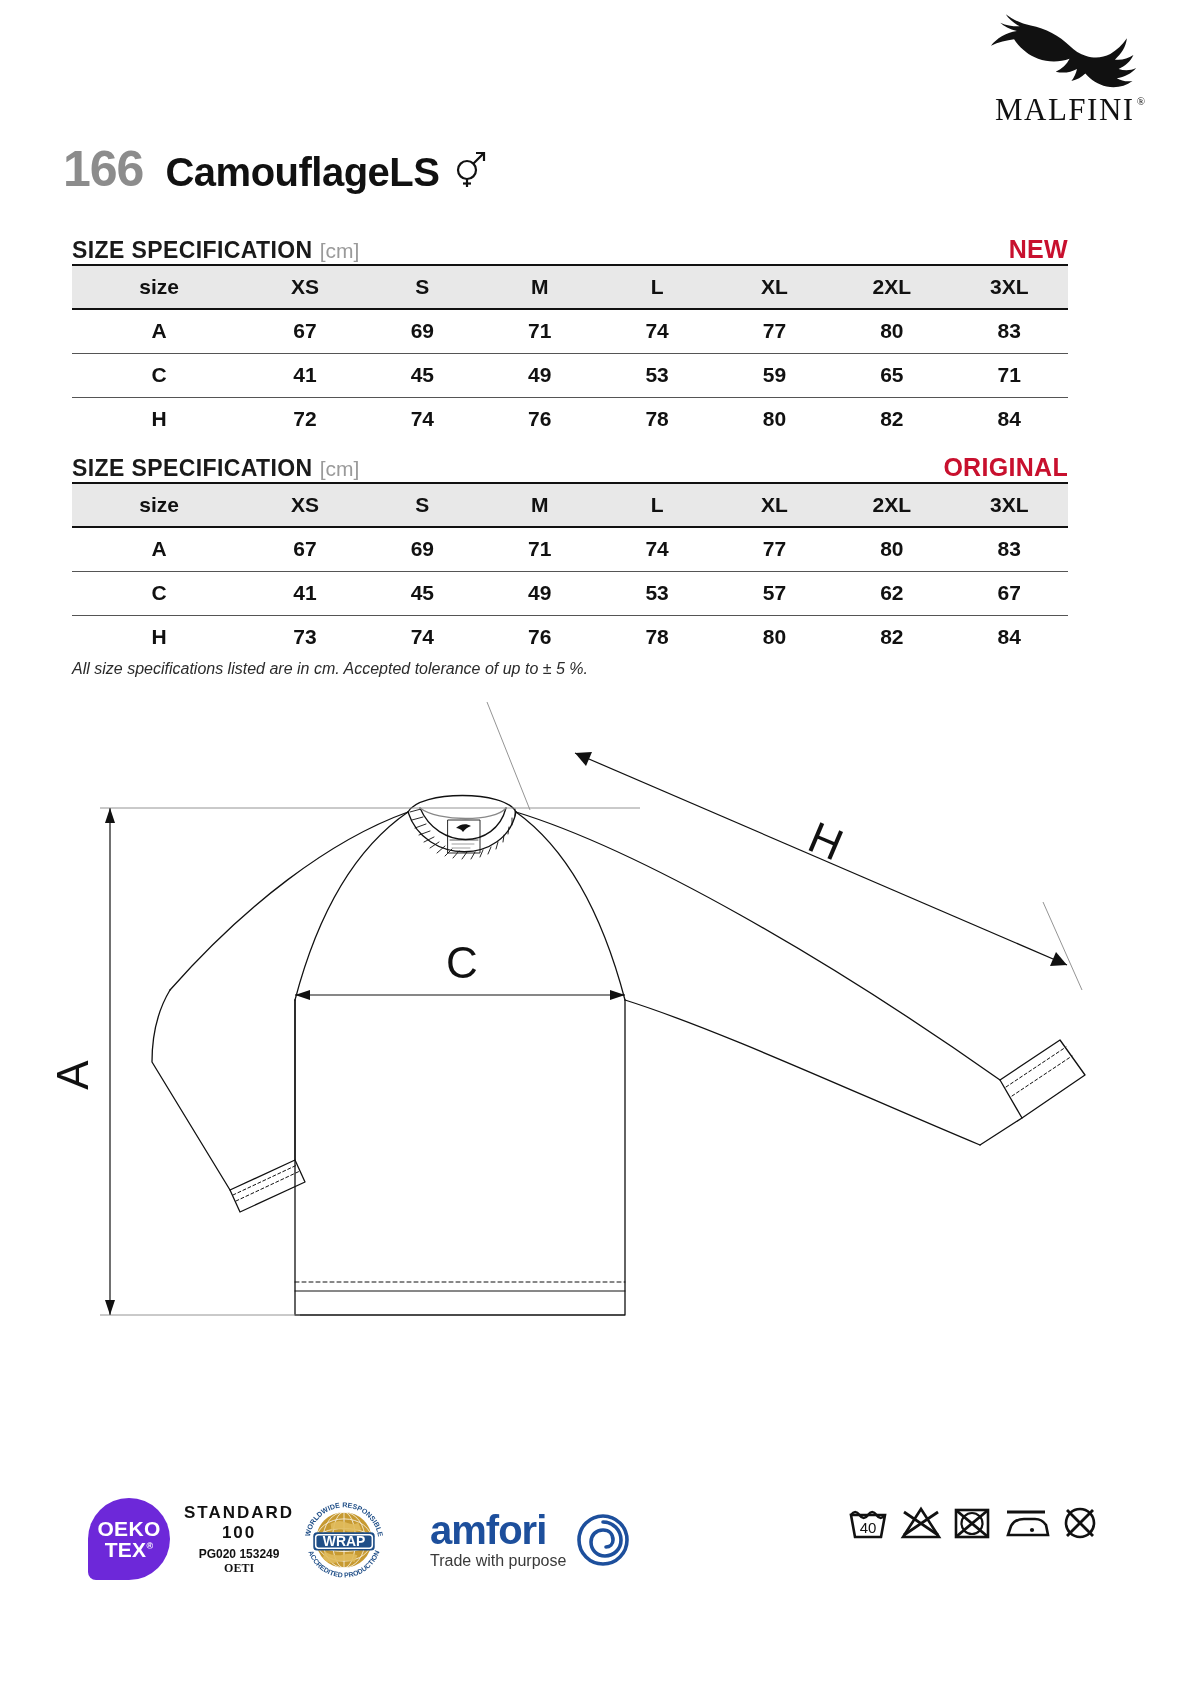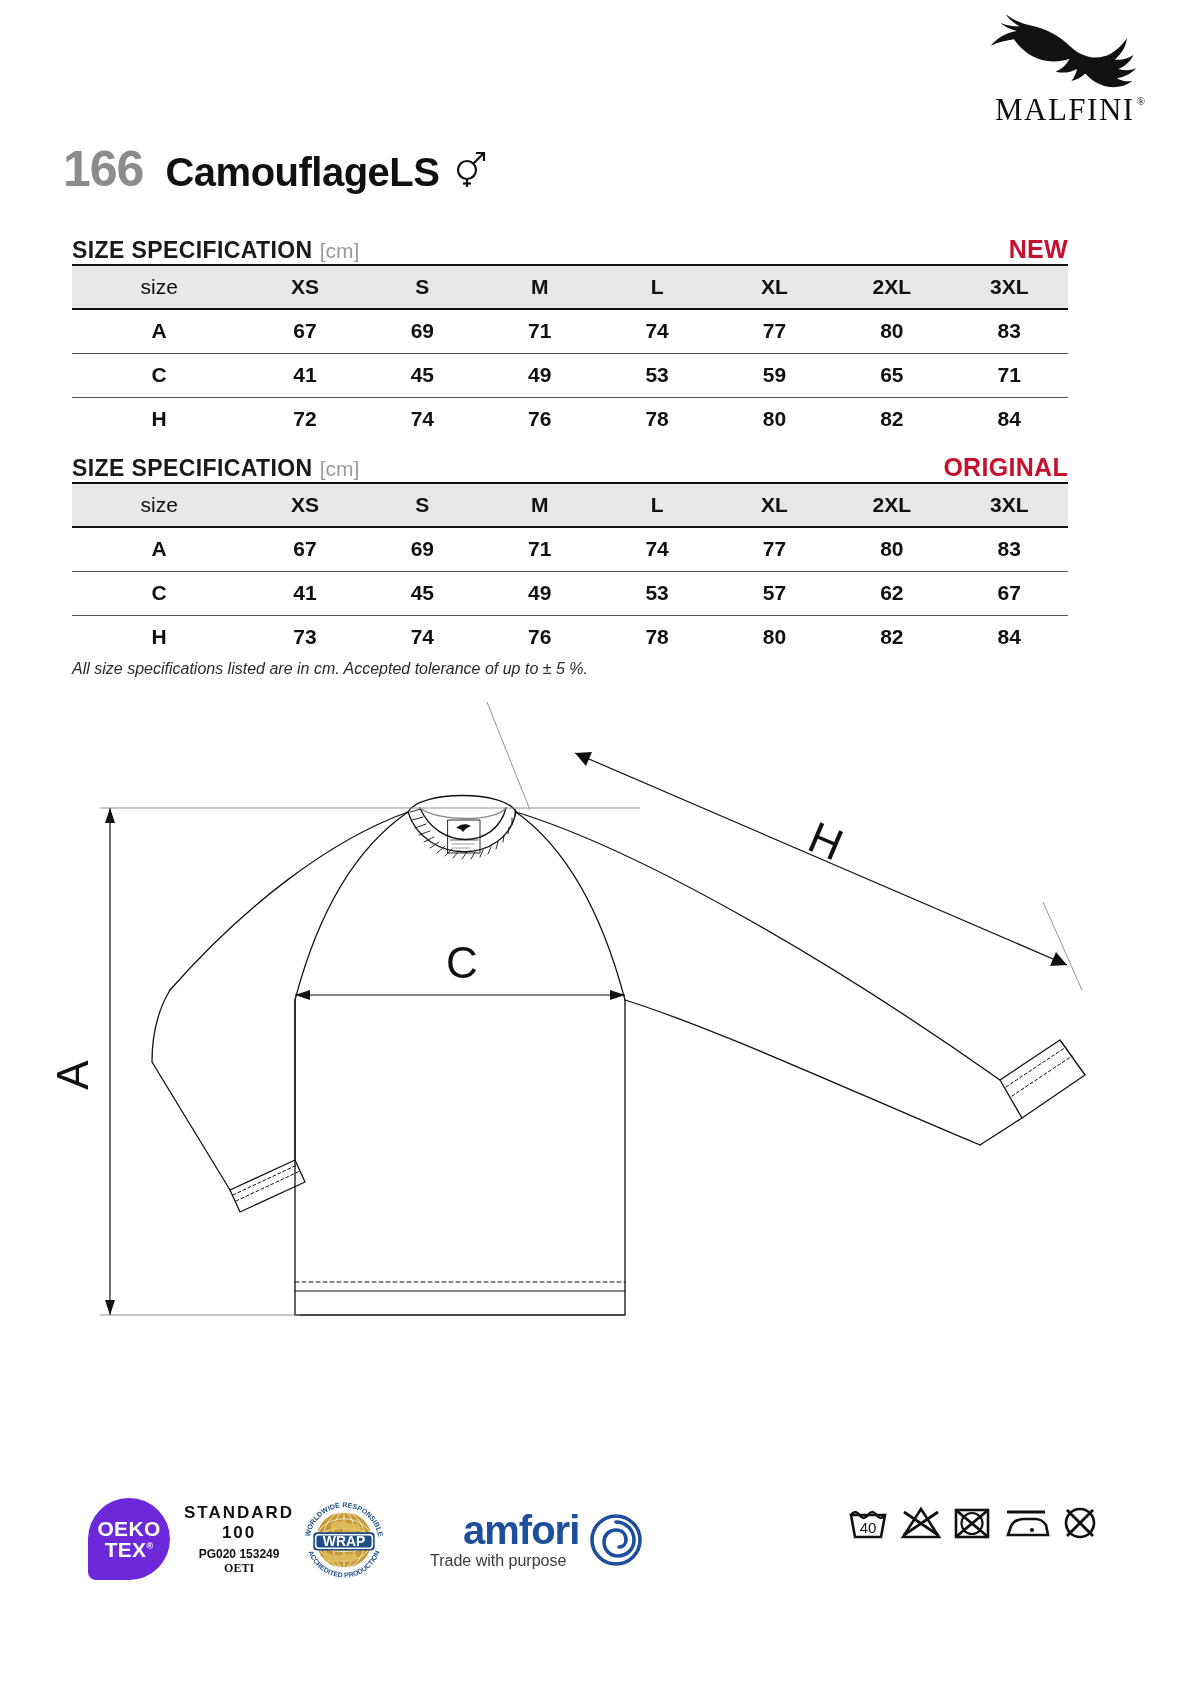--- a/index.html
+++ b/index.html
@@ -53,21 +53,21 @@
   #tbl-orig { top:482px; }
   table.size th, table.size td {
     text-align:center; font-size:21px; font-weight:bold; color:#111;
     height:44px; vertical-align:middle;
   }
   table.size thead tr { background:#e8e8e8; }
   table.size thead th {
     border-top:2.5px solid #111; border-bottom:2.5px solid #111;
     font-size:21px;
   }
-  table.size thead th:first-child { font-weight:normal; font-size:21px;margin-top:23px; }
+  table.size thead th:first-child { font-weight:bold; font-size:21px;margin-top:23px; }
   table.size tbody td { border-bottom:1.6px solid #555; }
   table.size tbody tr:last-child td { border-bottom:none; }
   table.size col.c0 { width:17.5%; }
   table.size col.cN { width:11.785%; }
 
   .footnote {
     position:absolute; left:72px; top:660px; width:900px;
     font-size:16px; font-style:italic; color:#2b2b2b;
     font-family:"Liberation Sans", sans-serif;
   }
@@ -89,21 +89,21 @@
   .oeko-drop .l2 { font-size:21px; font-weight:bold; letter-spacing:.3px;}
   .oeko-drop .l2 sup { font-size:9px; vertical-align:super; }
   .oeko-txt { margin-left:14px; text-align:center; color:#111; }
   .oeko-txt .s1 { font-size:17px; font-weight:bold; letter-spacing:2px; }
   .oeko-txt .s2 { font-size:17px; font-weight:bold; letter-spacing:2px; }
   .oeko-txt .s3 { font-size:12px; font-weight:bold; margin-top:4px; }
   .oeko-txt .s4 { font-size:12px; font-weight:bold;font-family:Liberation Serif, serif; }
 
   .wrap-logo { position:absolute; left:296px; top:12px; width:96px; height:96px; }
   .amfori { position:absolute; left:430px; top:30px; display:flex; align-items:center; }
-  .amfori-name { font-size:40px; font-weight:bold; color:#1d4f9c; letter-spacing:-1px; line-height:1;margin-left:33px; }
+  .amfori-name { font-size:40px; font-weight:bold; color:#1d4f9c; letter-spacing:-1px; line-height:1; }
   .amfori-tag  { font-size:16px; color:#3a3a3a; margin-top:2px; }
   .amfori-mark { margin-left:10px; }
 
   .care { position:absolute; left:845px; top:22px; display:flex; gap:9px; align-items:center; }
 </style>
 </head>
 <body>
 
 <div class="logo-block">
   <svg class="logo-bird" viewBox="0 0 200 95">

